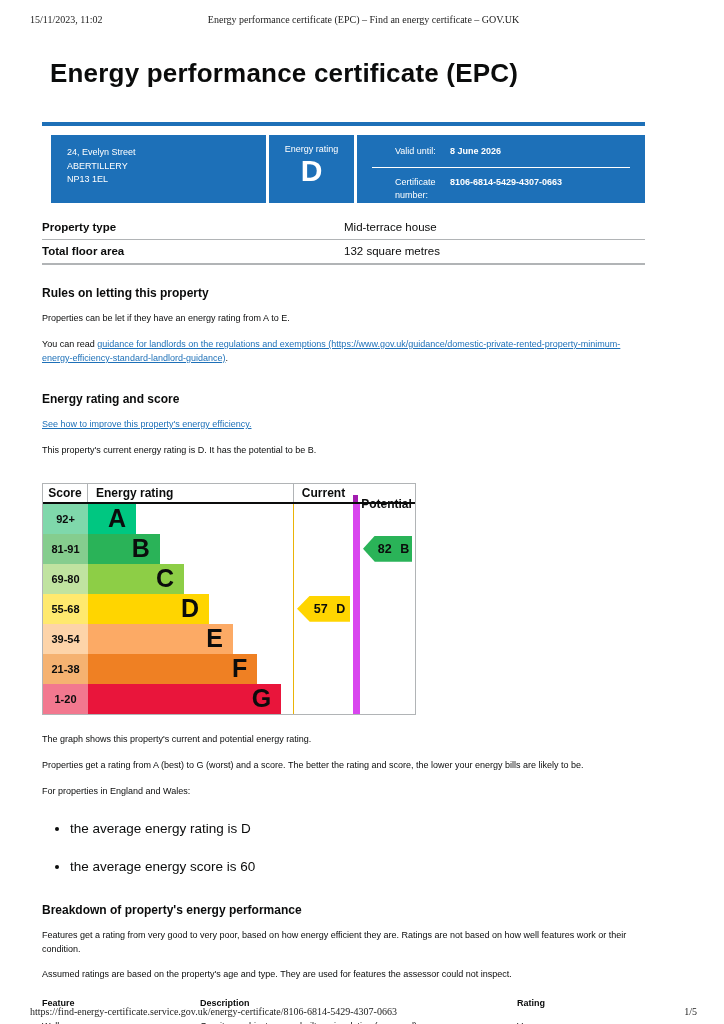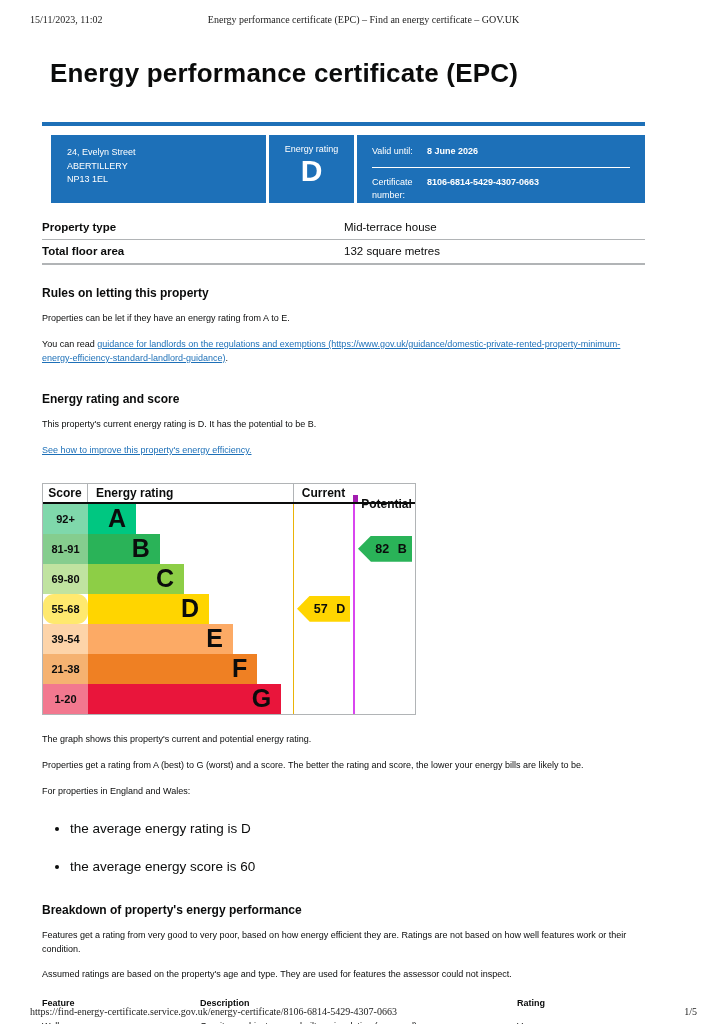--- a/index.html
+++ b/index.html
@@ -30,21 +30,21 @@
   .top-rule { border: none; border-top: 4px solid #1d70b8; margin-top: 33px; }
 
   
   .cert-box { display: flex; margin-top: 9px; height: 68px; gap: 3px; padding-left: 9px; }
   .cert-box .panel { background: #1d70b8; color: #ffffff; }
   .panel.address { width: 215px; padding: 11px 0 0 16px; font-size: 9px; line-height: 1.5; }
   .panel.rating { width: 85px; text-align: center; padding-top: 9px; }
   .panel.rating .lbl { font-size: 9px; }
   .panel.rating .big { font-size: 30px; font-weight: bold; line-height: 1.15; }
   .panel.validity { flex: 1; padding: 10px 15px 0 15px; font-size: 9px; }
-  .validity .vrow { display: flex; }
+  .validity .vrow { display: flex; margin-left: 23px; }
   .validity .vlabel { width: 55px; line-height: 1.45; }
   .validity .vvalue { font-weight: bold; line-height: 1.45; }
   .validity hr { border: none; border-top: 1px solid #ffffff; margin: 9px 0 8px 0; }
 
   
   .summary { margin-top: 13px; font-size: 11.5px; }
   .summary .srow { display: flex; padding: 5px 0 6px 0; border-bottom: 1px solid #b1b4b6; }
   .summary .srow.last { border-bottom: 2px solid #b1b4b6; }
   .summary .slabel { font-weight: bold; width: 302px; }
 
@@ -59,21 +59,21 @@
   .chart-head .h-rating { width: 205px; padding-left: 8px; line-height: 18px; }
   .chart-head .h-current { width: 60px; text-align: center; line-height: 18px; border-left: 1px solid #b1b4b6; }
   .chart-head .h-potential { width: 62px; text-align: center; line-height: 18px; border-left: 5px solid #a21caf; margin-top: 11px; }
   .chart-row { display: flex; height: 30px; }
   .score-cell { width: 45px; font-size: 11px; font-weight: bold; text-align: center; line-height: 30px; }
   .rating-cell { width: 205px; position: relative; }
   .band-bar { height: 30px; display: flex; align-items: center; justify-content: flex-end; }
   .band-letter { font-size: 25px; font-weight: bold; line-height: 1; padding-right: 10px; color: #0b0c0c; }
   .pointer-cell { position: relative; }
   .pointer-cell.current-cell { width: 60px; border-left: 1px solid #eab308; }
-  .pointer-cell.potential-cell { width: 62px; border-left: 2px solid #d946ef; }
+  .pointer-cell.potential-cell { width: 62px; border-left: 7px solid #d946ef; }
   .rating-arrow {
     position: absolute; top: 2px; left: 3px; right: 3px; height: 26px;
     clip-path: polygon(0% 50%, 24% 0%, 100% 0%, 100% 100%, 24% 100%);
     font-size: 12.5px; font-weight: bold; color: #0b0c0c;
     display: flex; align-items: center; justify-content: center;
     padding-left: 12px; word-spacing: 5px;
   }
 
   .bold-run { font-weight: normal; }
   ul.avg-list { margin: 10px 0 0 28px; font-size: 13.5px; line-height: 1.3; }
@@ -135,22 +135,22 @@
       <div class="slabel">Total floor area</div>
       <div class="svalue">132 square metres</div>
     </div>
   </div>
 
   <div class="sec-heading">Rules on letting this property</div>
   <p class="body">Properties can be let if they have an energy rating from A to E.</p>
   <p class="body"><span>You can read </span><a class="gov-link" href="#">guidance for landlords on the regulations and exemptions (https://www.gov.uk/guidance/domestic-private-rented-property-minimum-energy-efficiency-standard-landlord-guidance)</a><span>.</span></p>
 
   <div class="sec-heading" style="margin-top:26px;">Energy rating and score</div>
+  <p class="body"><a class="gov-link" href="#">See how to improve this property's energy efficiency.</a></p>
   <p class="body">This property's current energy rating is D. It has the potential to be B.</p>
-  <p class="body"><a class="gov-link" href="#">See how to improve this property's energy efficiency.</a></p>
 
   <div class="chart">
     <div class="chart-head">
       <div class="h-score">Score</div>
       <div class="h-rating">Energy rating</div>
       <div class="h-current">Current</div>
       <div class="h-potential">Potential</div>
     </div>
     <div>
         <div class="chart-row">
@@ -179,21 +179,21 @@
           <div class="score-cell" style="background: rgb(192, 227, 160);">69-80</div>
           <div class="rating-cell">
             <div class="band-bar" style="width: 46.8%; background: rgb(141, 206, 70);">
               <div class="band-letter" style="display: inline;">C</div>
             </div>
           </div>
           <div class="pointer-cell current-cell"></div>
           <div class="pointer-cell potential-cell"></div>
         </div>
         <div class="chart-row">
-          <div class="score-cell" style="background: rgb(255, 233, 110); border-radius: 11px;">55-68</div>
+          <div class="score-cell" style="background: rgb(255, 233, 110);">55-68</div>
           <div class="rating-cell">
             <div class="band-bar" style="width: 59%; background: rgb(255, 213, 0);">
               <div class="band-letter" style="display: inline;">D</div>
             </div>
           </div>
           <div class="pointer-cell current-cell">
             <div class="rating-arrow" style="background: rgb(255, 213, 0);">57 D</div>
           </div>
           <div class="pointer-cell potential-cell"></div>
         </div>

